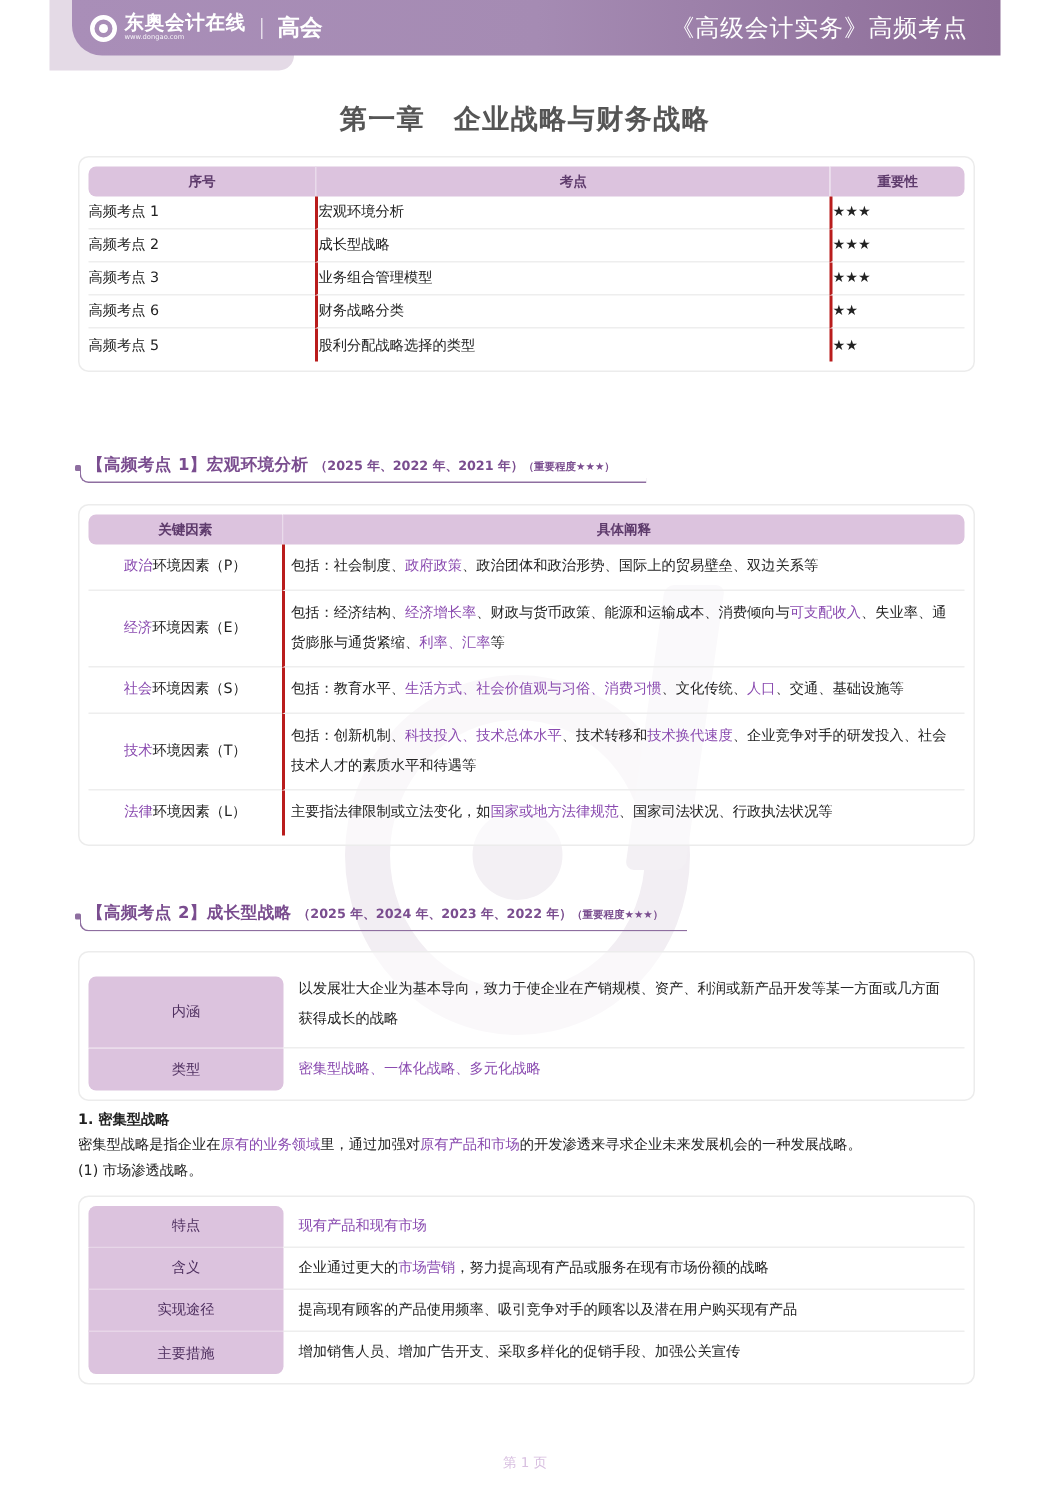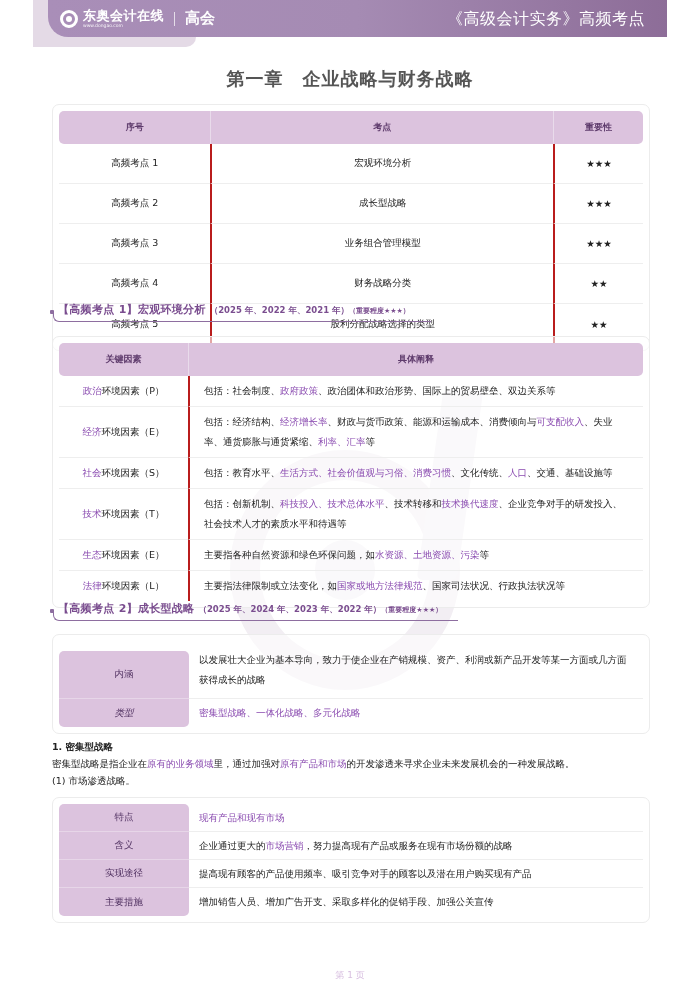--- a/index.html
+++ b/index.html
@@ -24,29 +24,29 @@
   .watermark { position: absolute; left: 230px; top: 390px; width: 240px; height: 300px; pointer-events: none; }
   .wm-ring { position: absolute; left: 0; top: 60px; width: 230px; height: 240px; border-radius: 50%; border: 30px solid #f2eef3; }
   .wm-dot { position: absolute; left: 85px; top: 150px; width: 60px; height: 60px; border-radius: 50%; background: #f3f0f4; }
   .wm-stem { position: absolute; left: 200px; top: 0; width: 40px; height: 190px; background: #f3f0f4; transform: skewX(-8deg); border-radius: 6px; }
 
   .chapter-title { position: absolute; left: 0; width: 700px; top: 67px; text-align: center; font-size: 18px; font-weight: bold; color: #555; letter-spacing: 1px; }
 
   
   .card { position: absolute; left: 52px; width: 598px; border: 1px solid #ececec; border-radius: 7px; background: rgba(255,255,255,0.6); padding: 6px; }
   table { width: 100%; border-collapse: separate; border-spacing: 0; }
-  th { background: #dcc3de; color: #5e3b6c; font-weight: bold; font-size: 9px; height: 33px; text-align: center; font-family: Liberation Mono, monospace; }
+  th { background: #dcc3de; color: #5e3b6c; font-weight: bold; font-size: 9px; height: 20px; text-align: center; font-family: Liberation Mono, monospace; }
   th:first-child { border-radius: 5px 0 0 5px; }
   th:last-child { border-radius: 0 5px 5px 0; }
   th + th { border-left: 1px solid #e9dbeb; }
   td { font-size: 9.5px; color: #222; border-bottom: 1px solid #eeeeee; }
   tr:last-child td { border-bottom: none; }
   td + td { border-left: 2px solid #b91c1c; }
-  .t1 td { height: 40px; text-align: center; }
-  .t2 td { padding: 5px 14px; line-height: 20px; }
+  .t1 td { height: 22px; }
+  .t2 td { padding: 5px 4px; line-height: 20px; }
   .t2 td.k { text-align: center; width: 129px; padding: 0; }
   .hl { color: #8a4bb0; }
 
   
   .sec { position: absolute; left: 50px; display: flex; align-items: baseline; }
   .sec::before { content: ""; position: absolute; left: 0; top: 8px; width: 4px; height: 4px; background: #8e6ea0; border-radius: 1px; }
   .sec-line { position: absolute; left: 3px; height: 10px; border-left: 1px solid #8e6ea0; border-bottom: 1px solid #8e6ea0; border-radius: 0 0 0 6px; }
   .sec-main { font-size: 11px; font-weight: bold; color: #7a4d8f; margin-left: 8px; letter-spacing: 0.3px; }
   .sec-sub { font-size: 8.5px; font-weight: bold; color: #7a4d8f; margin-left: 4px; }
   .sec-imp { font-size: 7px; font-weight: bold; color: #7a4d8f; }
@@ -110,21 +110,21 @@
           <td>高频考点 2</td>
           <td>成长型战略</td>
           <td>★★★</td>
         </tr>
         <tr>
           <td>高频考点 3</td>
           <td>业务组合管理模型</td>
           <td>★★★</td>
         </tr>
         <tr>
-          <td>高频考点 4</td>
+          <td>高频考点 6</td>
           <td>财务战略分类</td>
           <td>★★</td>
         </tr>
         <tr>
           <td>高频考点 5</td>
           <td>股利分配战略选择的类型</td>
           <td>★★</td>
         </tr>
       </tbody>
   </table>
@@ -156,45 +156,41 @@
         </tr>
         <tr>
           <td class="k"><span class="hl">社会</span><span>环境因素（S）</span></td>
           <td><span>包括：教育水平、</span><span class="hl">生活方式、社会价值观与习俗、消费习惯</span><span>、文化传统、</span><span class="hl">人口</span><span>、交通、基础设施等</span></td>
         </tr>
         <tr>
           <td class="k"><span class="hl">技术</span><span>环境因素（T）</span></td>
           <td><span>包括：创新机制、</span><span class="hl">科技投入、技术总体水平</span><span>、技术转移和</span><span class="hl">技术换代速度</span><span>、企业竞争对手的研发投入、社会技术人才的素质水平和待遇等</span></td>
         </tr>
         <tr>
-          <td class="k"><span class="hl">生态</span><span>环境因素（E）</span></td>
-          <td><span>主要指各种自然资源和绿色环保问题，如</span><span class="hl">水资源、土地资源、污染</span><span>等</span></td>
-        </tr>
-        <tr>
           <td class="k"><span class="hl">法律</span><span>环境因素（L）</span></td>
           <td><span>主要指法律限制或立法变化，如</span><span class="hl">国家或地方法律规范</span><span>、国家司法状况、行政执法状况等</span></td>
         </tr>
       </tbody>
   </table>
 </div>
 
 <div class="sec" style="top:601px;">
   <div class="sec-line" style="top:10px; width:405px;"></div>
   <span class="sec-main">【高频考点 2】成长型战略</span>
   <span class="sec-sub">（2025 年、2024 年、2023 年、2022 年）</span>
   <span class="sec-imp">（重要程度★★★）</span>
 </div>
 
 <div class="card" style="top:634px;">
   <div class="kv" id="growth-kv">
       <div class="key first mid-border" style="height: 48px; margin-top: 10px;">内涵</div>
       <div class="val">
         <span>以发展壮大企业为基本导向，致力于使企业在产销规模、资产、利润或新产品开发等某一方面或几方面获得成长的战略</span>
       </div>
-      <div class="key last" style="height: 28px; font-style: italic;">类型</div>
+      <div class="key last" style="height: 28px;">类型</div>
       <div class="val last">
         <span class="hl">密集型战略、一体化战略、多元化战略</span>
       </div>
     </div>
 </div>
 
 <div class="body-text" style="top:738px;">
   <div class="sub-head">1. 密集型战略</div>
   <div id="intensive-para"><span>密集型战略是指企业在</span><span class="hl">原有的业务领域</span><span>里，通过加强对</span><span class="hl">原有产品和市场</span><span>的开发渗透来寻求企业未来发展机会的一种发展战略。</span></div>
   <div>(1) 市场渗透战略。</div>

